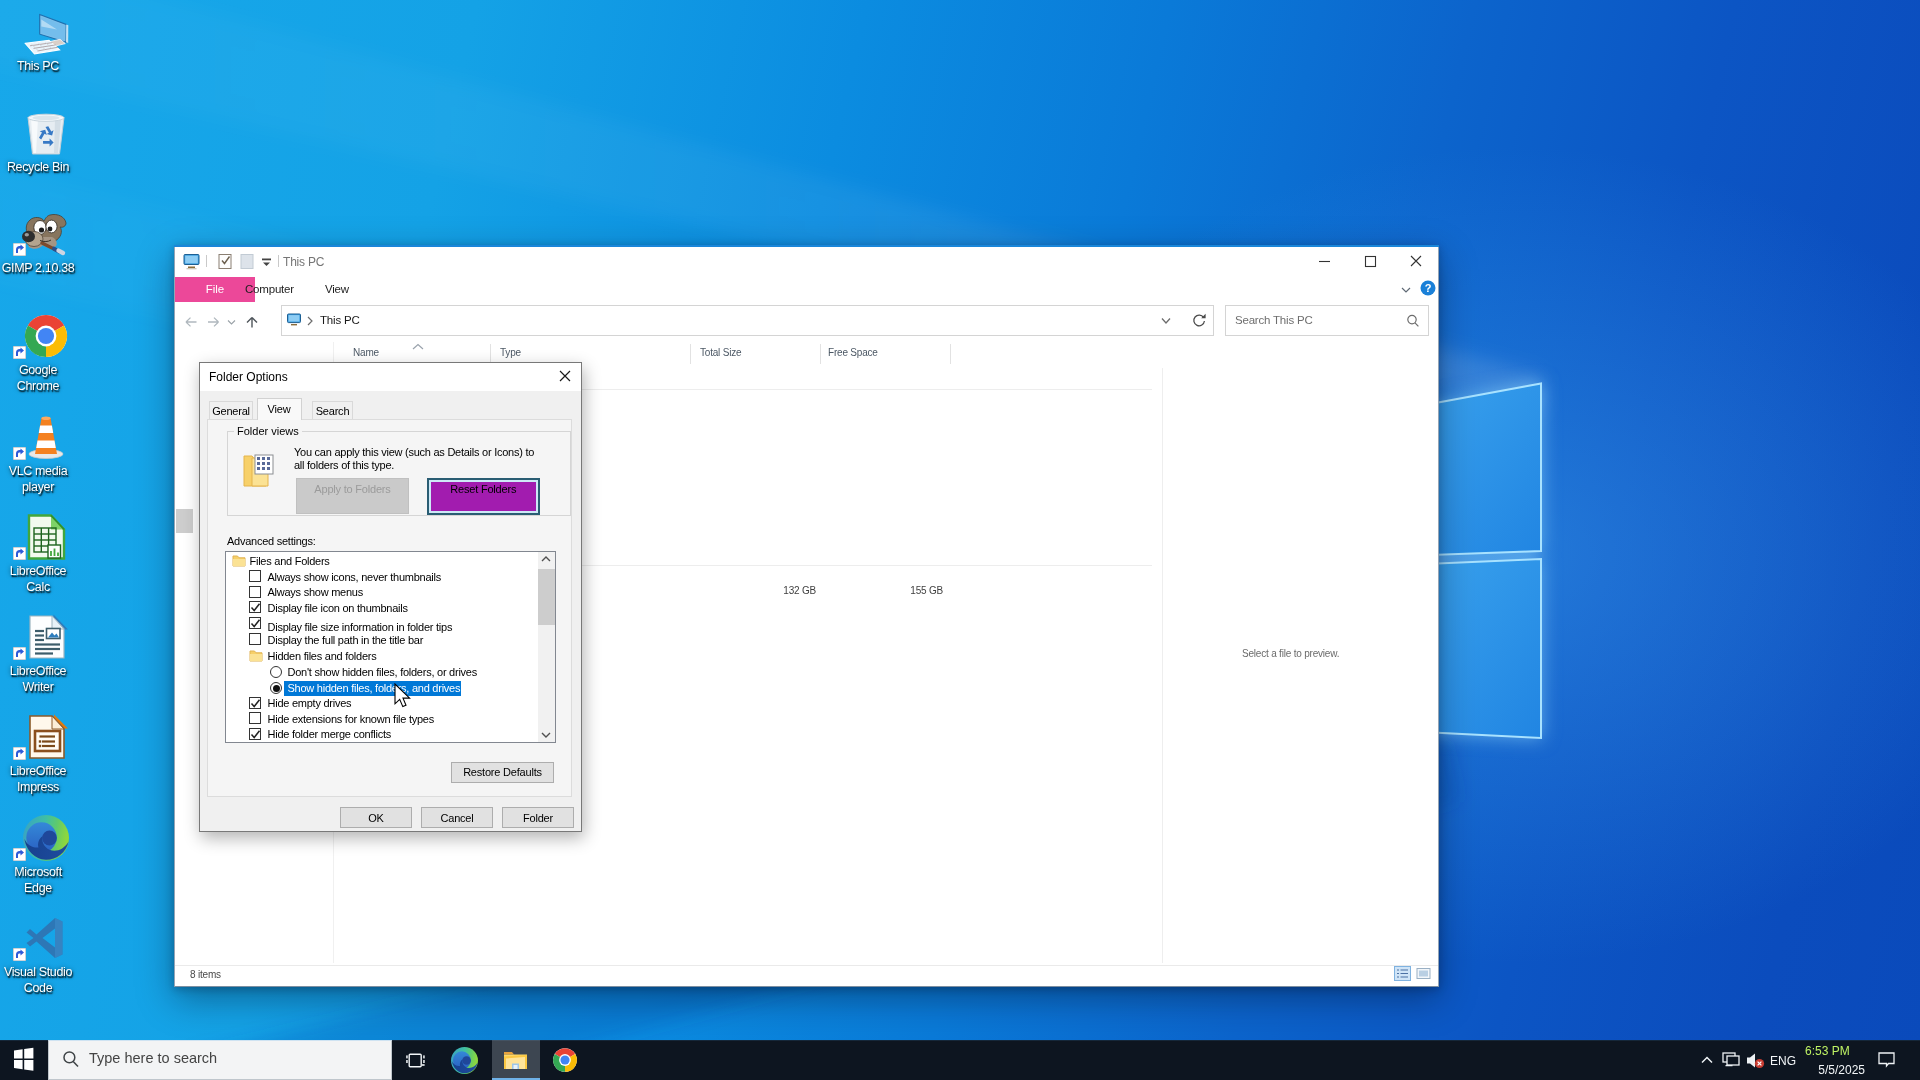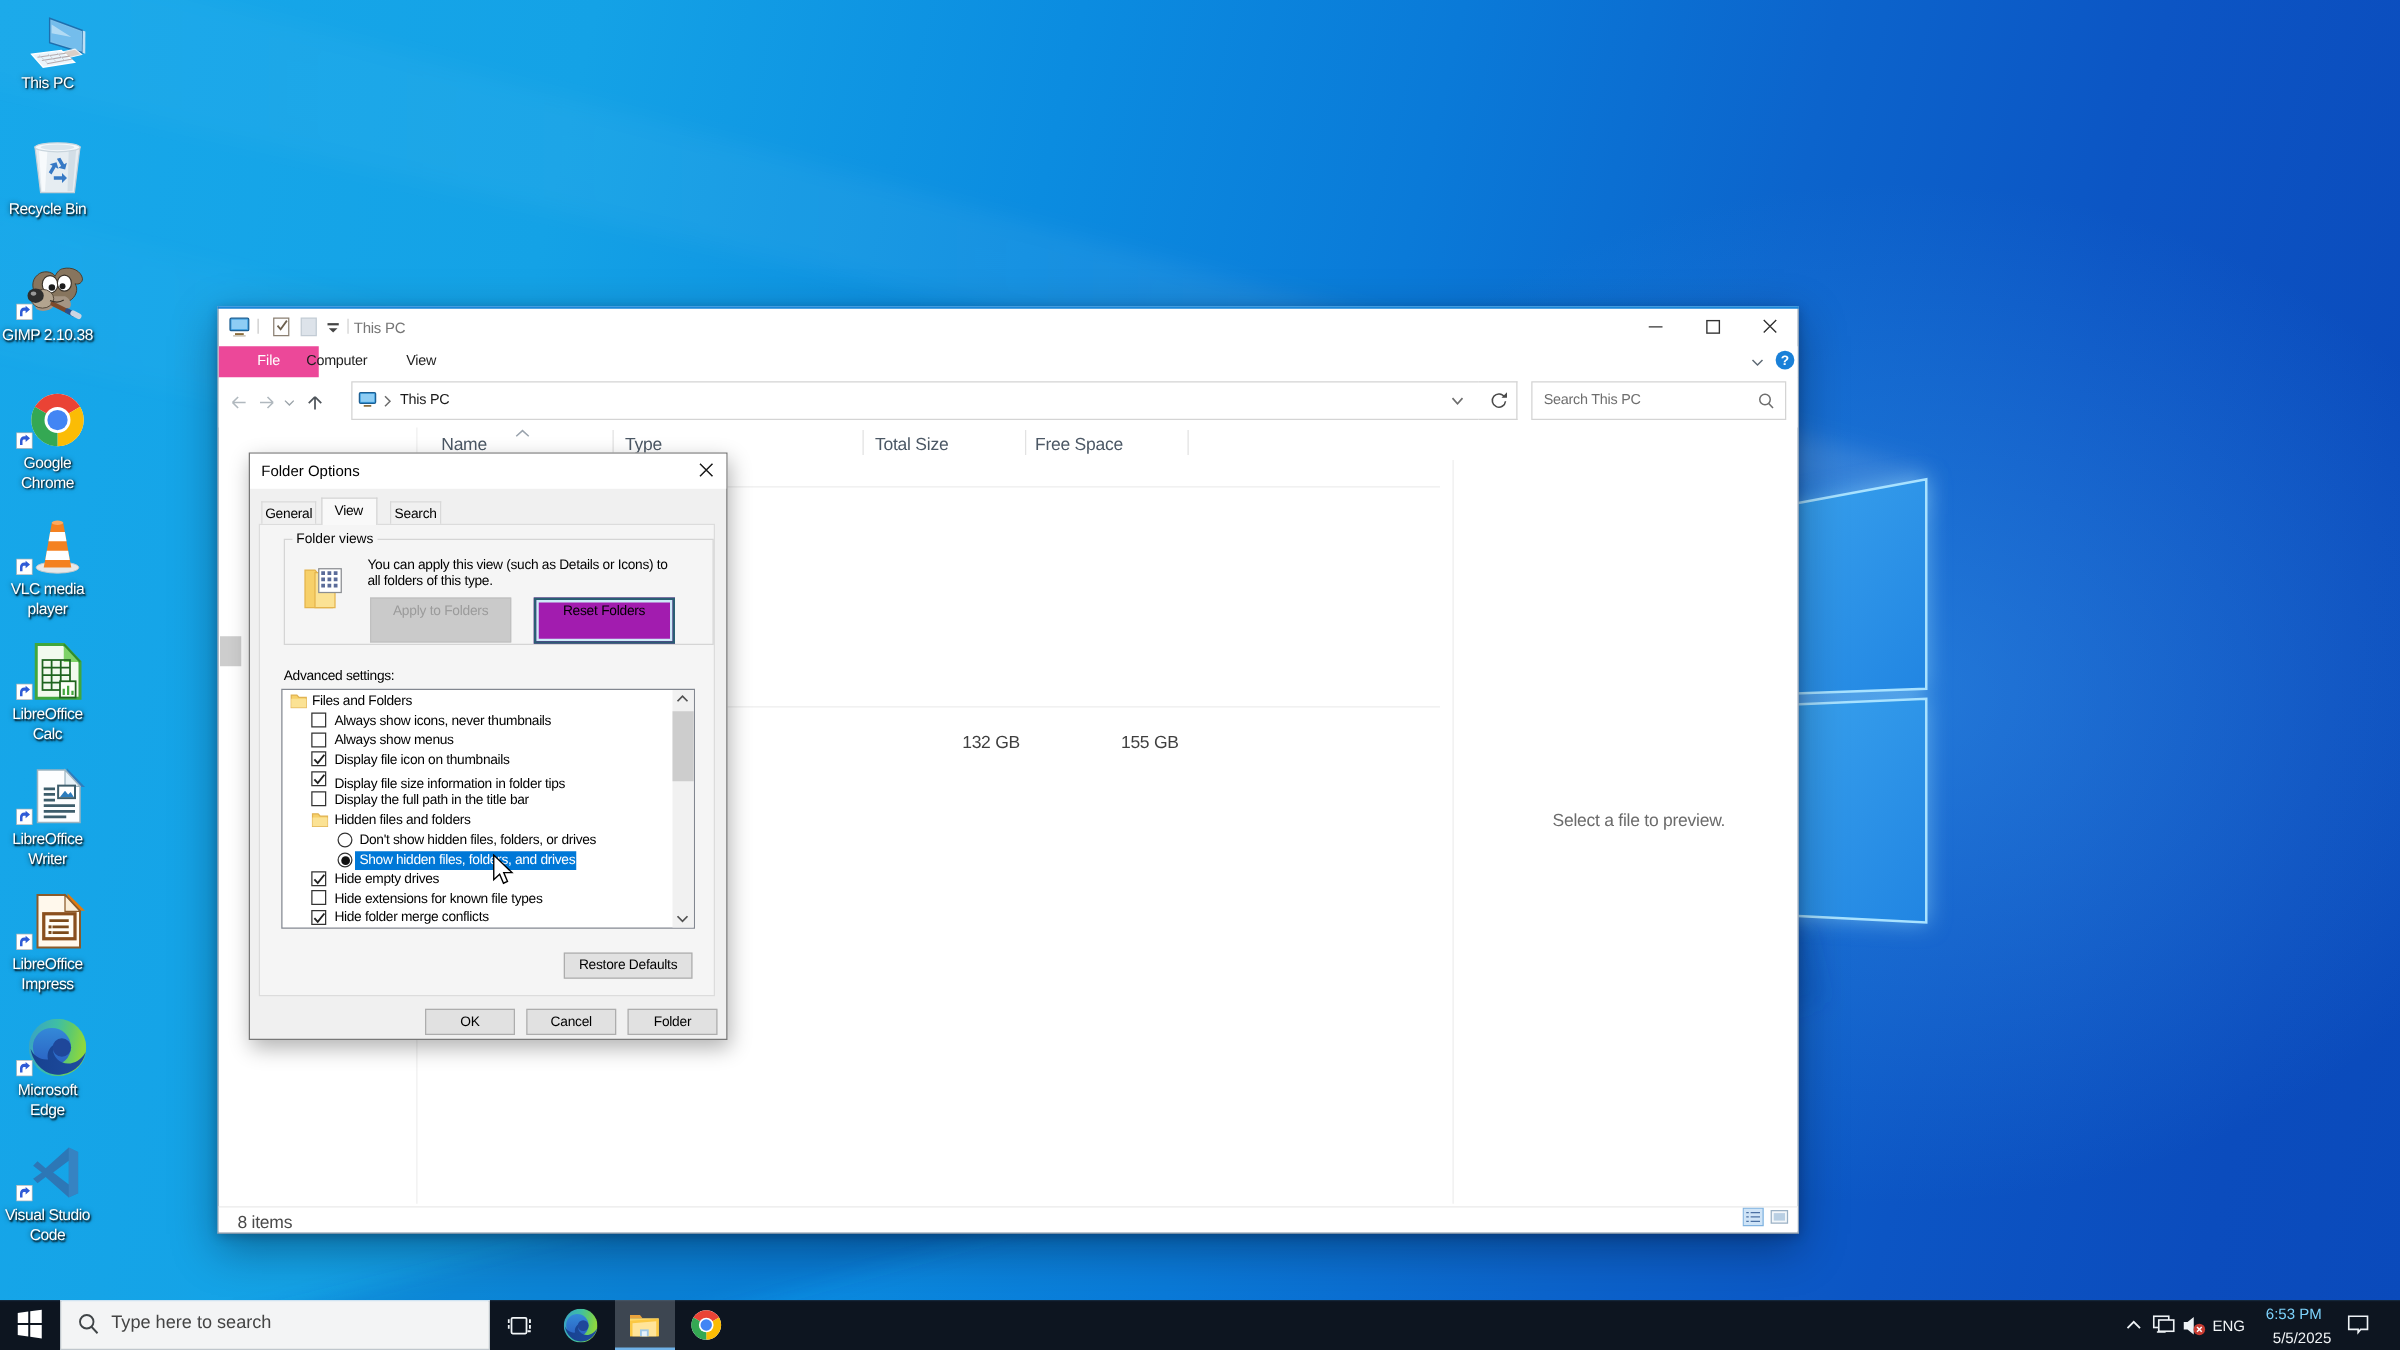--- a/index.html
+++ b/index.html
@@ -14,21 +14,21 @@
   }
   
   .dicon { position:absolute; width:76px; text-align:center; }
   .dlabel { position:absolute; width:96px; left:-10px; text-align:center; color:#fff; font-size:12.5px; line-height:15.5px;
     text-shadow: 1px 1.5px 1.5px rgba(0,0,0,.95), 0 0 4px rgba(0,0,0,.55); letter-spacing:-0.35px; }
   
   #win { left:174px; top:245px; width:1265px; height:742px; background:#fff;
     border-left:1px solid rgba(60,90,120,.55); border-right:1px solid rgba(60,90,120,.55); border-bottom:1px solid rgba(40,70,100,.6);
     box-shadow: 0 12px 34px rgba(0,10,30,.38), 0 2px 8px rgba(0,10,30,.25); }
   #win .topline { position:absolute; left:-1px; top:0; width:1265px; height:2px; background:#1a86d9; }
-  .wtxt { position:absolute; font-size:14px; color:#1a1a1a; white-space:nowrap; letter-spacing:-0.2px; }
+  .wtxt { position:absolute; font-size:10px; color:#1a1a1a; white-space:nowrap; letter-spacing:-0.2px; }
   
   #dlg { left:199px; top:362px; width:383px; height:470px; background:#f0f0f0; border:1px solid #787878;
     box-shadow: 2px 6px 16px rgba(0,0,0,.3); font-size:11px; color:#000; }
   #dlg .dtitle { position:absolute; left:0; top:0; width:100%; height:28px; background:#fff; }
   .tab { position:absolute; background:#f0f0f0; border:1px solid #d9d9d9; border-bottom:none; font-size:11px; text-align:center; letter-spacing:-0.2px; }
   .btn { position:absolute; background:#e1e1e1; border:1px solid #adadad; font-size:11px; text-align:center; color:#000; letter-spacing:-0.2px; }
   .cb { position:absolute; width:12px; height:12px; background:#fff; border:1px solid #333; }
   .itemtxt { position:absolute; font-size:11px; color:#000; white-space:nowrap; letter-spacing:-0.25px; }
   
   #tbar { left:0; top:1040px; width:1920px; height:40px; background:#0d1520; border-top:1px solid #152739; }
@@ -534,17 +534,17 @@
   <line x1="7" y1="10" x2="7" y2="13" stroke="#eef2f5" stroke-width="1.3"></line>
   <line x1="3.5" y1="13.6" x2="10.5" y2="13.6" stroke="#eef2f5" stroke-width="1.3"></line>
   <rect x="5" y="4" width="12" height="9" fill="#0d1520" stroke="#eef2f5" stroke-width="1.3"></rect>
 </svg>
 <svg class="abs" style="left:1746px;top:1052px" width="20" height="17" viewBox="0 0 20 17">
   <polygon points="1,5.5 4,5.5 9,1.5 9,15.5 4,11.5 1,11.5" fill="#eef2f5"></polygon>
   <circle cx="13.5" cy="11.5" r="4.6" fill="#c83c32"></circle>
   <path d="M11.6,9.6 L15.4,13.4 M15.4,9.6 L11.6,13.4" stroke="#fff" stroke-width="1.2"></path>
 </svg>
 <div class="abs" style="left:1770px;top:1053.5px;font-size:12px;color:#f2f5f7">ENG</div>
-<div class="abs" style="left:1805px;top:1044px;width:60px;text-align:center;font-size:12px;color:#7dd3fc">6:53 PM</div>
+<div class="abs" style="left:1805px;top:1044px;width:60px;font-size:12px;color:#bef264">6:53 PM</div>
 <div class="abs" style="left:1805px;top:1062.5px;width:60px;text-align:right;font-size:12px;color:#f2f5f7">5/5/2025</div>
 <svg class="abs" style="left:1877px;top:1051px" width="19" height="18" viewBox="0 0 19 18">
   <path d="M2,2 L17,2 L17,12.5 L11.5,12.5 L9.5,15 L9.5,12.5 L2,12.5 Z" fill="none" stroke="#eef2f5" stroke-width="1.3"></path>
 </svg>
 
 </body></html>

